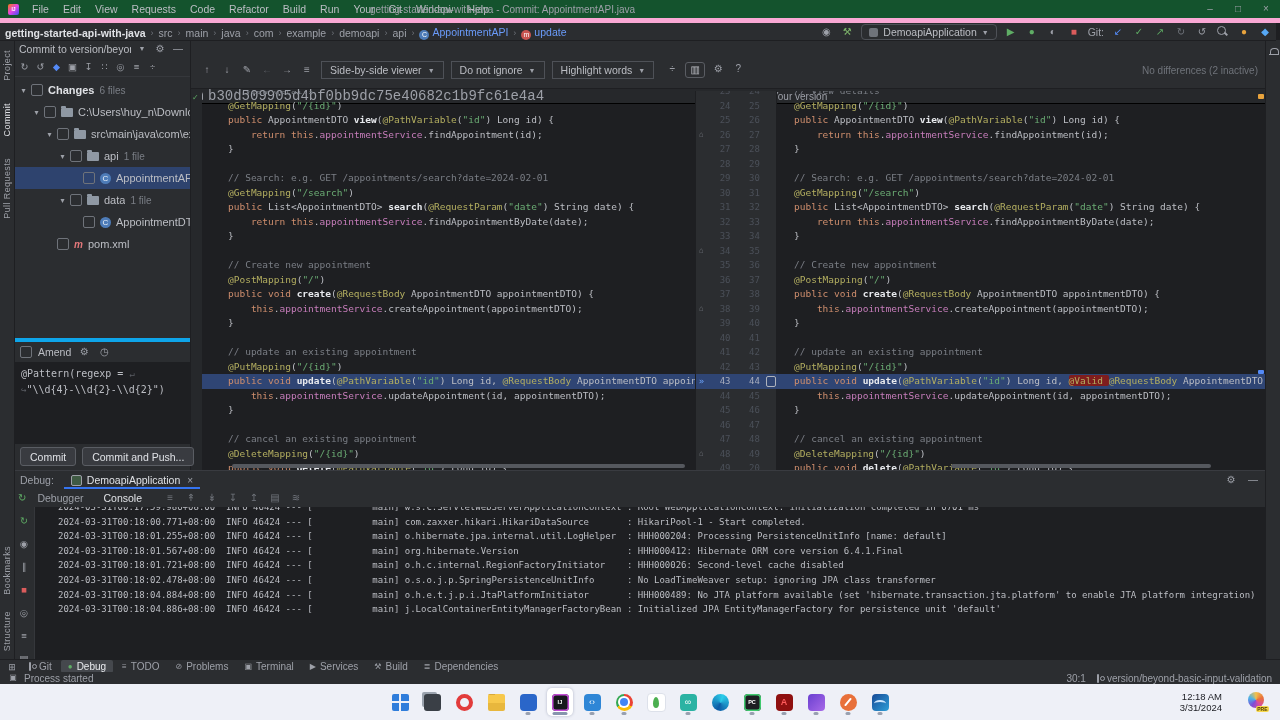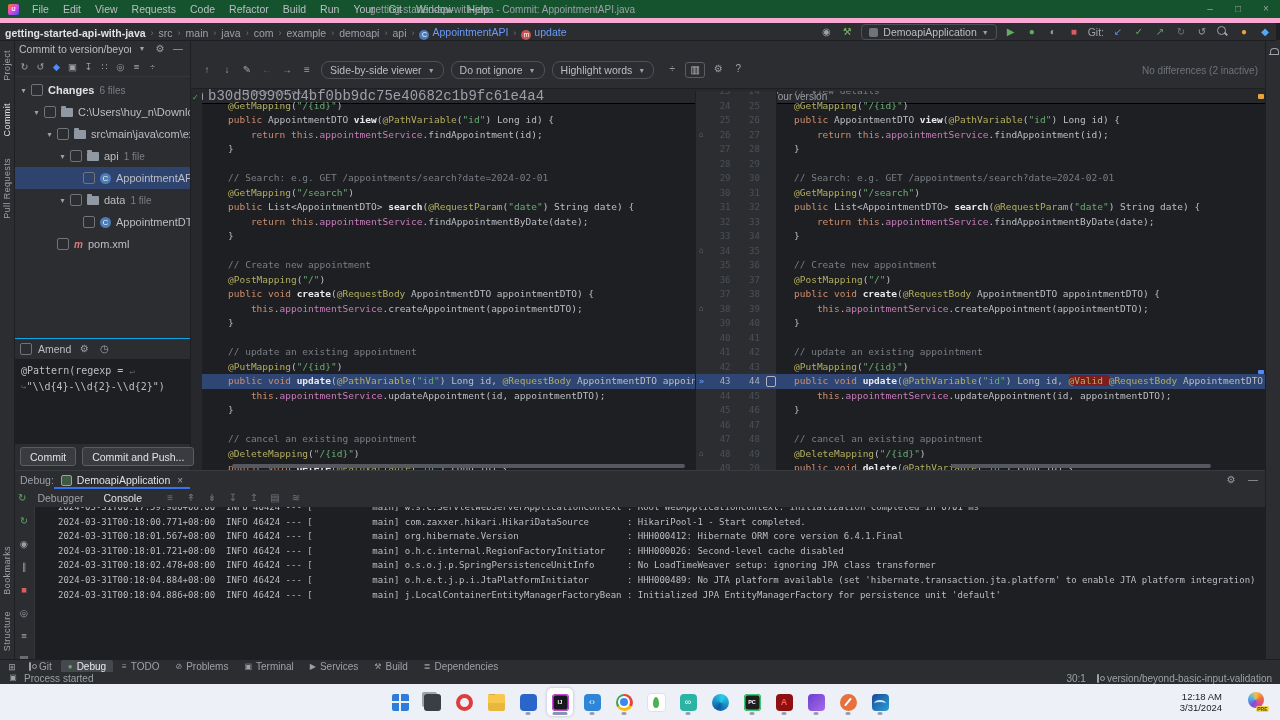--- a/index.html
+++ b/index.html
@@ -67,36 +67,36 @@
   .tree-row .chev{width:11px;flex:none;color:#9da0a8;font-size:8px;text-align:center}
   .tree-row .cb{width:10px;height:10px;flex:none;border:1px solid #6f737a;border-radius:2px;margin:0 5px 0 2px}
   .tree-row .lbl{overflow:hidden}
   .tree-row .lbl.b{font-weight:bold;color:#dfe1e5}
   .tree-row .suffix{color:#7a7e85;margin-left:5px;font-size:10px;flex:none}
   .fold-ico{width:12px;height:9px;background:#8f98a3;border-radius:1px;margin-right:5px;flex:none;position:relative}
   .fold-ico::before{content:"";position:absolute;left:0;top:-2px;width:5px;height:2px;background:#8f98a3;border-radius:1px 1px 0 0}
   .class-ico{width:11px;height:11px;border-radius:50%;background:#4e7cb8;color:#eaf0f7;font-size:8px;
              line-height:11px;text-align:center;margin-right:5px;flex:none}
   .mvn-ico{color:#e2777a;font-size:10px;font-weight:bold;font-style:italic;margin-right:5px;flex:none}
-  #commit-area{position:absolute;left:0;right:0;top:298px;bottom:0;border-top:1px solid #0ea5e9}
+  #commit-area{position:absolute;left:0;right:0;top:298px;bottom:0;border-top:4px solid #0ea5e9}
   #amend-row{height:20px;display:flex;align-items:center;gap:6px;padding:0 6px}
   #amend-row .cb{width:10px;height:10px;border:1px solid #6f737a;border-radius:2px}
   #amend-row .lbl{font-size:10.5px;color:#bcbec4}
   #commit-msg{position:absolute;left:0;right:0;top:20px;bottom:26px;background:#1e1f22;
               padding:4px 7px;font-family:"DejaVu Sans Mono",monospace;font-size:10px;line-height:15px;color:#bcbec4}
   .wrapmark{color:#5a5d63;font-size:9px}
   #cp-buttons{position:absolute;left:6px;right:4px;bottom:4px;display:flex;gap:6px}
   #cp-buttons button{height:19px;font-size:10.5px;color:#dfe1e5;background:#393b40;border:1px solid #5a5d63;
                      border-radius:3px;padding:0 9px;font-family:inherit;white-space:nowrap}
 
   
   #diff{position:absolute;left:190px;top:40px;right:14px;height:430px;background:#1e1f22}
   #diff-toolbar{height:36px;background:#2b2d30;border-bottom:1px solid #1e1f22;display:flex;
                 align-items:center;gap:7px;padding:12px 8px 0 10px}
-  .ddl{border:1px solid #4e5157;border-radius:8px;padding:2px 8px;font-size:10.5px;color:#bcbec4;
+  .ddl{border:1px solid #4e5157;border-radius:0;padding:2px 8px;font-size:10.5px;color:#bcbec4;
        display:flex;gap:6px;align-items:center;white-space:nowrap}
   #diff-status{margin-left:auto;font-size:10px;color:#6f737a;white-space:nowrap}
   #hash-row{height:14px;background:#26282b;border-bottom:1px solid #000;display:flex;align-items:center;
             padding:0 6px;position:relative}
   .lock{position:relative;width:7px;height:8px;margin-right:5px}
   .lock::before{content:"";position:absolute;left:1px;top:0;width:4px;height:4px;border:1.2px solid #9da0a8;
                 border-bottom:none;border-radius:3px 3px 0 0}
   .lock::after{content:"";position:absolute;left:0;top:3px;width:7px;height:5px;background:#9da0a8;border-radius:1px}
   #hash-text{font-family:Liberation Mono, monospace;font-size:14px;color:#9da0a8}
   #your-version{position:absolute;left:566px;display:flex;align-items:center;gap:5px;font-size:10px;color:#9da0a8}
@@ -128,21 +128,21 @@
   .grow.cur .gcb{border-color:#aeb3bd}
   .hsb{position:absolute;bottom:2px;height:4px;background:#55585e;border-radius:2px;z-index:3}
   #err-stripe{position:absolute;right:2px;top:3px;width:6px;bottom:3px;z-index:3}
   #err-stripe .mark-o{position:absolute;top:0;left:0;width:6px;height:5px;background:#e8a33d;border-radius:1px}
   #err-stripe .mark-b{position:absolute;top:276px;left:0;width:6px;height:4px;background:#548af7;border-radius:1px}
 
   
   #debug{position:absolute;left:14px;top:470px;right:14px;height:189px;background:#1e1f22;
          border-top:1px solid #393b40}
   #dbg-header{height:18px;background:#2b2d30;display:flex;align-items:center;padding:0 6px;font-size:10.5px}
-  #dbg-label{color:#9da0a8;}
+  #dbg-label{color:#9da0a8;margin-right:10px}
   #dbg-tab{display:flex;align-items:center;gap:5px;height:100%;padding:0 7px;position:relative;color:#dfe1e5}
   #dbg-tab::after{content:"";position:absolute;left:0;right:0;bottom:0;height:2px;background:#3574f0}
   #dbg-tab .tab-ico{width:9px;height:9px;border:1px solid #9da0a8;border-radius:2px;background:#3f5a43}
   #dbg-tab .close{color:#9da0a8;font-size:10px;margin-left:2px}
   #dbg-header .hdr-icons{margin-left:auto;display:flex;gap:8px}
   #dbg-tabs{height:18px;background:#2b2d30;border-bottom:1px solid #1e1f22;display:flex;align-items:center;
             gap:2px;padding:0 4px;font-size:10.5px}
   #dbg-tabs .vt{padding:0 9px;color:#9da0a8}
   #dbg-tabs .vt.on{color:#dfe1e5}
   #dbg-side{position:absolute;left:0;top:36px;bottom:0;width:20px;background:#2b2d30;
@@ -707,20 +707,21 @@
       <span class="ticon" style="color: rgb(157, 160, 168);">◉</span>
       <span class="ticon" style="color: rgb(157, 160, 168);">∥</span>
       <span class="ticon" style="color: rgb(219, 92, 92);">■</span>
       <span class="ticon" style="color: rgb(157, 160, 168);">◎</span>
       <span class="ticon" style="color: rgb(157, 160, 168);">≡</span>
       <span class="ticon" style="color: rgb(157, 160, 168);">▤</span>
     </div>
   <div id="console">
       <div class="log">2024-03-31T00:17:59.986+08:00  INFO 46424 --- [           main] w.s.c.ServletWebServerApplicationContext : Root WebApplicationContext: initialization completed in 6701 ms</div>
       <div class="log">2024-03-31T00:18:00.771+08:00  INFO 46424 --- [           main] com.zaxxer.hikari.HikariDataSource       : HikariPool-1 - Start completed.</div>
+      <div class="log">2024-03-31T00:18:01.255+08:00  INFO 46424 --- [           main] o.hibernate.jpa.internal.util.LogHelper  : HHH000204: Processing PersistenceUnitInfo [name: default]</div>
       <div class="log">2024-03-31T00:18:01.567+08:00  INFO 46424 --- [           main] org.hibernate.Version                    : HHH000412: Hibernate ORM core version 6.4.1.Final</div>
       <div class="log">2024-03-31T00:18:01.721+08:00  INFO 46424 --- [           main] o.h.c.internal.RegionFactoryInitiator    : HHH000026: Second-level cache disabled</div>
       <div class="log">2024-03-31T00:18:02.478+08:00  INFO 46424 --- [           main] o.s.o.j.p.SpringPersistenceUnitInfo      : No LoadTimeWeaver setup: ignoring JPA class transformer</div>
       <div class="log">2024-03-31T00:18:04.884+08:00  INFO 46424 --- [           main] o.h.e.t.j.p.i.JtaPlatformInitiator       : HHH000489: No JTA platform available (set 'hibernate.transaction.jta.platform' to enable JTA platform integration)</div>
       <div class="log">2024-03-31T00:18:04.886+08:00  INFO 46424 --- [           main] j.LocalContainerEntityManagerFactoryBean : Initialized JPA EntityManagerFactory for persistence unit 'default'</div>
     </div>
 </div>
 
 <div id="twbar">
   <span class="ticon" style="font-size:9px">⊞</span>

